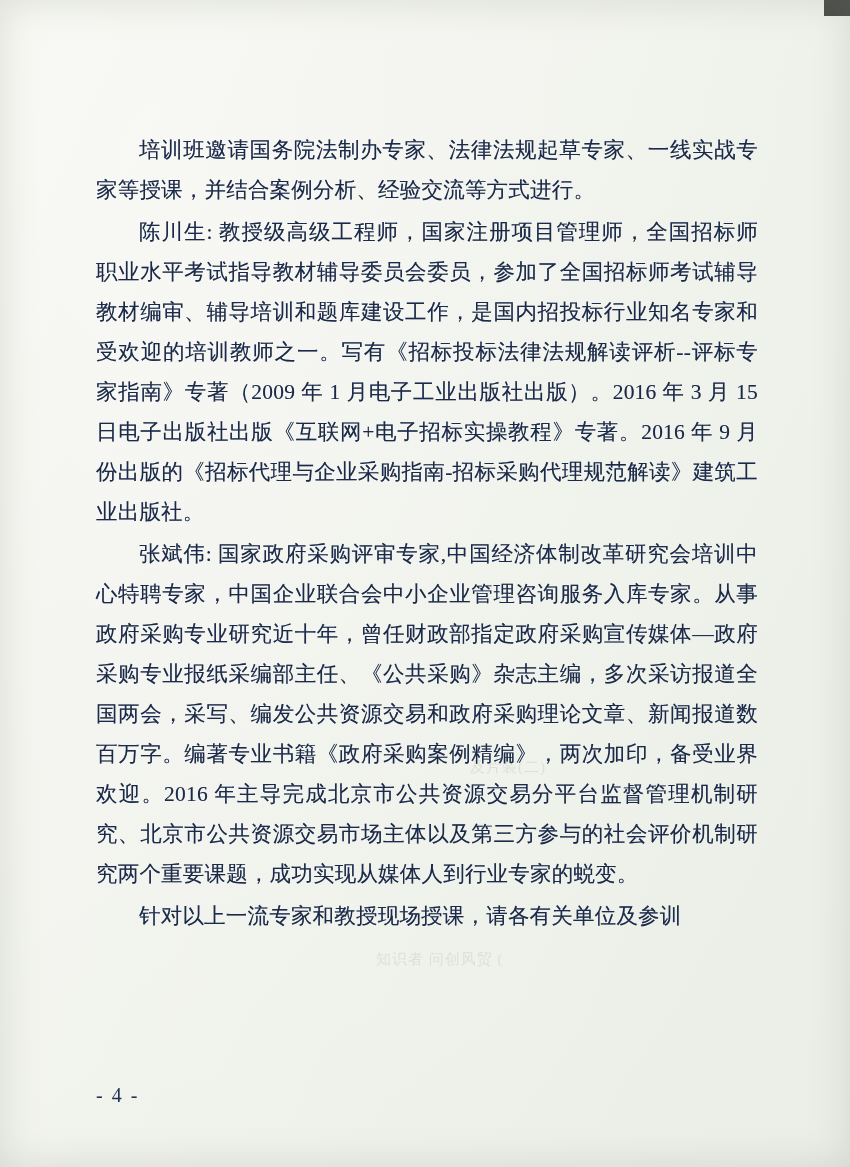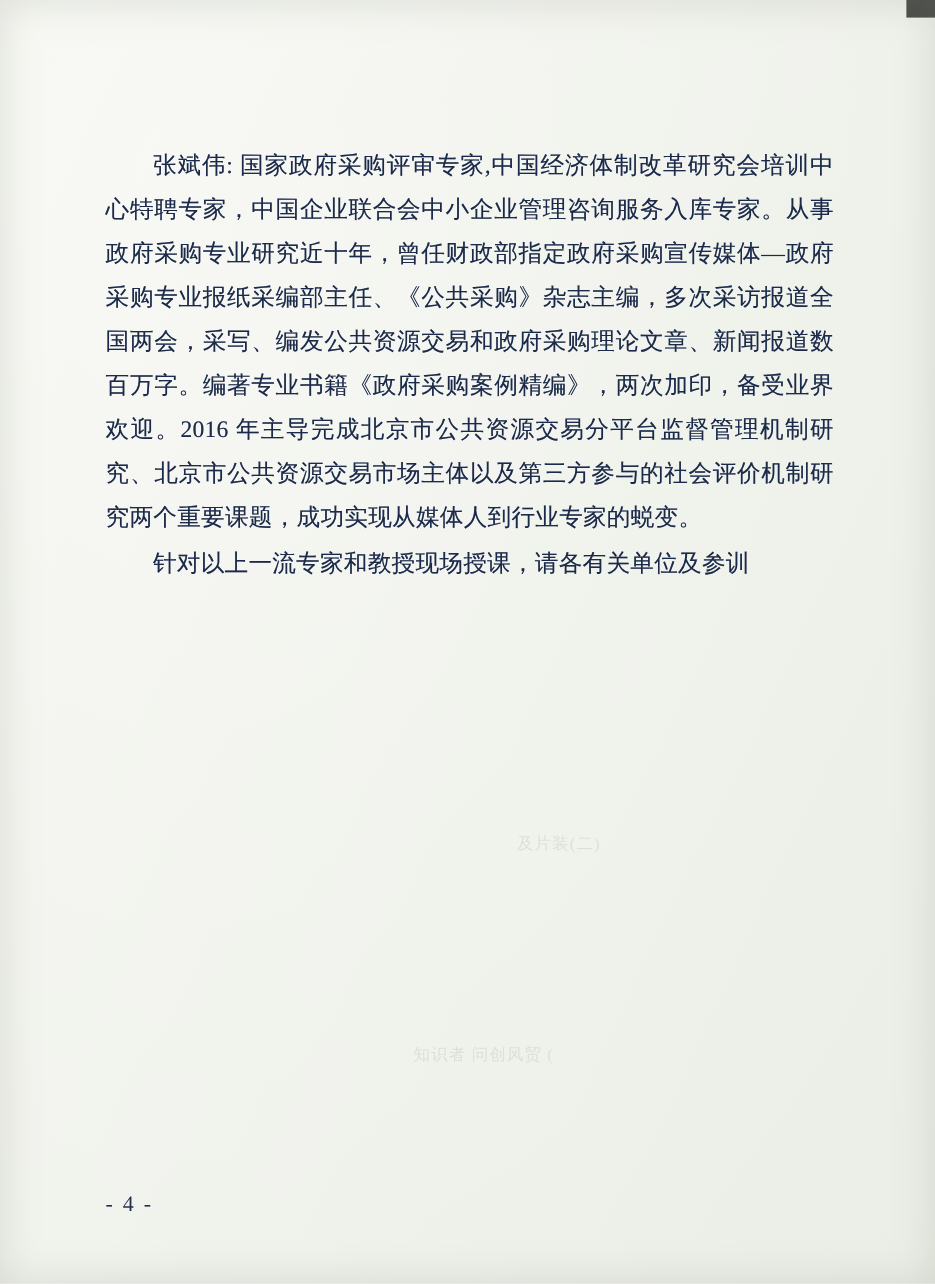--- a/index.html
+++ b/index.html
@@ -88,20 +88,22 @@
 <body>
 
 <div class="page">
   <div class="paper-tint"></div>
   <div class="corner-mark"></div>
 
   <div class="ghost ghost-1">及片装(二)</div>
   <div class="ghost ghost-2">知识者   问创风贸 (</div>
 
   <div class="content">
+    <p class="para">培训班邀请国务院法制办专家、法律法规起草专家、一线实战专家等授课，并结合案例分析、经验交流等方式进行。</p>
+    <p class="para">陈川生: 教授级高级工程师，国家注册项目管理师，全国招标师职业水平考试指导教材辅导委员会委员，参加了全国招标师考试辅导教材编审、辅导培训和题库建设工作，是国内招投标行业知名专家和受欢迎的培训教师之一。写有《招标投标法律法规解读评析--评标专家指南》专著（2009 年 1 月电子工业出版社出版）。2016 年 3 月 15 日电子出版社出版《互联网+电子招标实操教程》专著。2016 年 9 月份出版的《招标代理与企业采购指南-招标采购代理规范解读》建筑工业出版社。</p>
     <p class="para">张斌伟: 国家政府采购评审专家,中国经济体制改革研究会培训中心特聘专家，中国企业联合会中小企业管理咨询服务入库专家。从事政府采购专业研究近十年，曾任财政部指定政府采购宣传媒体—政府采购专业报纸采编部主任、《公共采购》杂志主编，多次采访报道全国两会，采写、编发公共资源交易和政府采购理论文章、新闻报道数百万字。编著专业书籍《政府采购案例精编》，两次加印，备受业界欢迎。2016 年主导完成北京市公共资源交易分平台监督管理机制研究、北京市公共资源交易市场主体以及第三方参与的社会评价机制研究两个重要课题，成功实现从媒体人到行业专家的蜕变。</p>
     <p class="para">针对以上一流专家和教授现场授课，请各有关单位及参训</p>
   </div>
 
   <div class="page-number">- 4 -</div>
 
   <div class="edge-shadow"></div>
 </div>
 
 </body></html>

